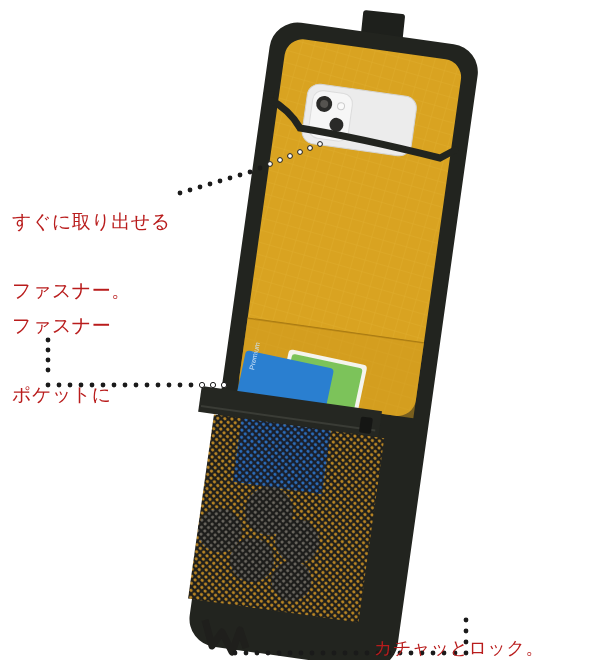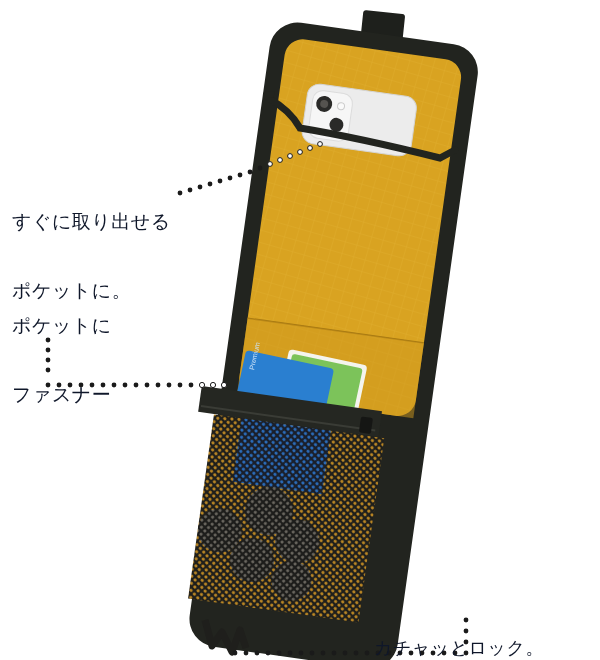--- a/index.html
+++ b/index.html
@@ -1,19 +1,19 @@
 <!DOCTYPE html>
 <html><head>
   <meta charset="utf-8">
   <style>
     html, body { margin: 0; padding: 0; background: #ffffff; }
     body { width: 600px; height: 660px; position: relative; overflow: hidden;
            font-family: "DejaVu Sans", "Liberation Sans", sans-serif; }
     .stage { position: absolute; left: 0; top: 0; width: 600px; height: 660px; }
-    .callout { position: absolute; color: #0f172a; font-size: 19px; line-height: 23px;
+    .callout { position: absolute; color: #b91c1c; font-size: 19px; line-height: 23px;
                font-weight: 500; letter-spacing: 0.5px; white-space: pre; }
     .c1 { left: 12px; top: 164px; }
     .c2 { left: 12px; top: 268px; }
     .c3 { left: 374px; top: 590px; font-size: 18px; }
     .line { display: block; }
   </style>
 </head>
 <body>
 
 <div class="stage">
@@ -163,22 +163,22 @@
           <circle cx="257" cy="653" r="2.4"></circle>
         <circle cx="246" cy="653" r="2.4"></circle>
           <circle cx="235" cy="653" r="2.4"></circle>
       </g>
     </g>
   </svg>
 
   
   <div class="callout c1">
     <span class="line">すぐに取り出せる</span>
-    <span class="line">ポケットに。</span>
+    <span class="line">ファスナー。</span>
   </div>
   <div class="callout c2">
+    <span class="line">ファスナー</span>
     <span class="line">ポケットに</span>
-    <span class="line">ファスナー</span>
   </div>
   <div class="callout c3">
     <span class="line">カチャッとロック。</span>
   </div>
 </div>
 
 </body></html>

